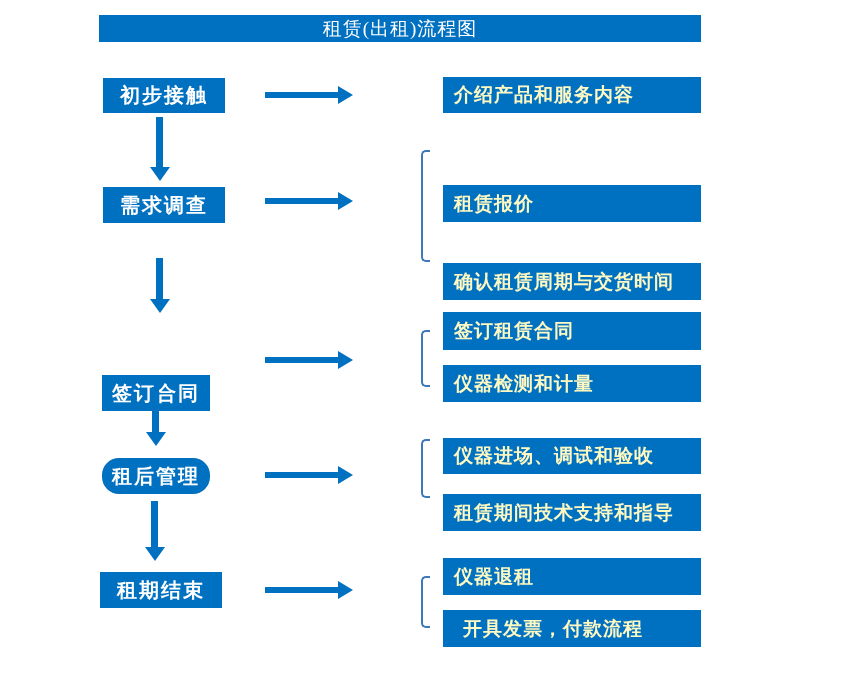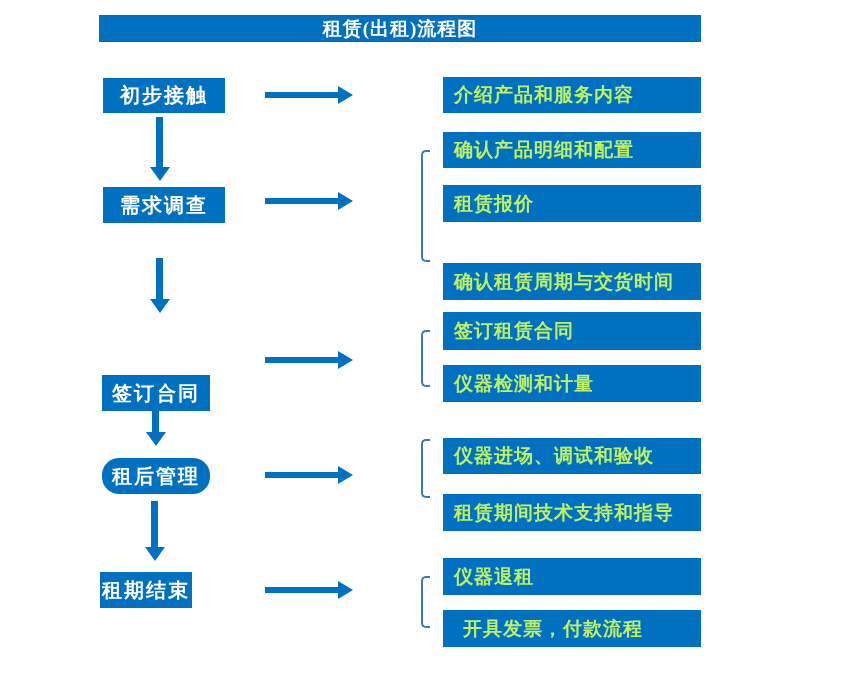--- a/index.html
+++ b/index.html
@@ -10,30 +10,30 @@
   html,body{margin:0;padding:0;background:#ffffff;}
   .canvas{
     position:relative;
     width:844px;height:688px;
     background:var(--white);
     font-family:"Liberation Serif","DejaVu Serif",serif;
     overflow:hidden;
   }
   .title-bar{
     position:absolute;left:99px;top:15px;width:602px;height:27px;
-    background:var(--blue);color:#fff;font-weight:bold;font-size:19px;
+    background:var(--blue);color:#fff;font-weight:normal;font-size:19px;
     display:flex;align-items:center;justify-content:center;letter-spacing:1px;
   }
   .step-box{
     position:absolute;background:var(--blue);color:#fff;font-weight:bold;
     font-size:20px;display:flex;align-items:center;justify-content:center;
     letter-spacing:2px;
   }
   .detail-box{
-    position:absolute;left:443px;width:258px;background:var(--blue);color:#bef264;
+    position:absolute;left:443px;width:258px;background:var(--blue);color:#fef9c3;
     font-weight:bold;font-size:19px;display:flex;align-items:center;
     padding-left:11px;box-sizing:border-box;letter-spacing:1px;
   }
   
   .harrow{position:absolute;left:265px;width:88px;height:18px;}
   .harrow .shaft{position:absolute;left:0;top:6px;width:73px;height:6px;background:var(--blue);}
   .harrow .head{position:absolute;left:73px;top:0;width:0;height:0;
     border-top:9px solid transparent;border-bottom:9px solid transparent;
     border-left:15px solid var(--blue);}
   
@@ -54,21 +54,21 @@
 <body>
 
 <div class="canvas">
 
   <div class="title-bar">租赁(出租)流程图</div>
 
   <div class="step-box" style="left:103px;top:78px;width:122px;height:35px;">初步接触</div>
   <div class="step-box" style="left:103px;top:187px;width:122px;height:36px;">需求调查</div>
   <div class="step-box" style="left:102px;top:343px;width:108px;height:36px;margin-top:32px;">签订合同</div>
   <div class="step-box" style="left:102px;top:458px;width:108px;height:36px;border-radius:17px;">租后管理</div>
-  <div class="step-box" style="left:100px;top:572px;width:92px;height:36px;">租期结束</div>
+  <div class="step-box" style="left:100px;top:572px;width:122px;height:36px;">租期结束</div>
 
   <div class="varrow" style="left:150px;top:117px;height:64px;">
     <div class="shaft"></div>
     <div class="head"></div>
   </div>
   <div class="varrow" style="left:150px;top:258px;height:55px;">
     <div class="shaft"></div>
     <div class="head"></div>
   </div>
   <div class="varrow" style="left:146px;top:387px;height:59px;">
@@ -101,21 +101,20 @@
     <div class="head"></div>
   </div>
 
   <div class="bracket" style="top:150px;height:112px;"></div>
   <div class="bracket" style="top:330px;height:57px;"></div>
   <div class="bracket" style="top:439px;height:59px;"></div>
   <div class="bracket" style="top:576px;height:52px;"></div>
 
   <div class="detail-box" style="top:77px;height:36px;">介绍产品和服务内容</div>
 
-  <div class="detail-box" style="top:132px;height:36px;">确认产品明细和配置</div>
   <div class="detail-box" style="top:185px;height:37px;">租赁报价</div>
   <div class="detail-box" style="top:243px;height:37px;margin-top:20px;">确认租赁周期与交货时间</div>
 
   <div class="detail-box" style="top:312px;height:38px;">签订租赁合同</div>
   <div class="detail-box" style="top:365px;height:37px;">仪器检测和计量</div>
 
   <div class="detail-box" style="top:422px;height:36px;margin-top:16px;">仪器进场、调试和验收</div>
   <div class="detail-box" style="top:494px;height:37px;">租赁期间技术支持和指导</div>
 
   <div class="detail-box" style="top:558px;height:37px;">仪器退租</div>

